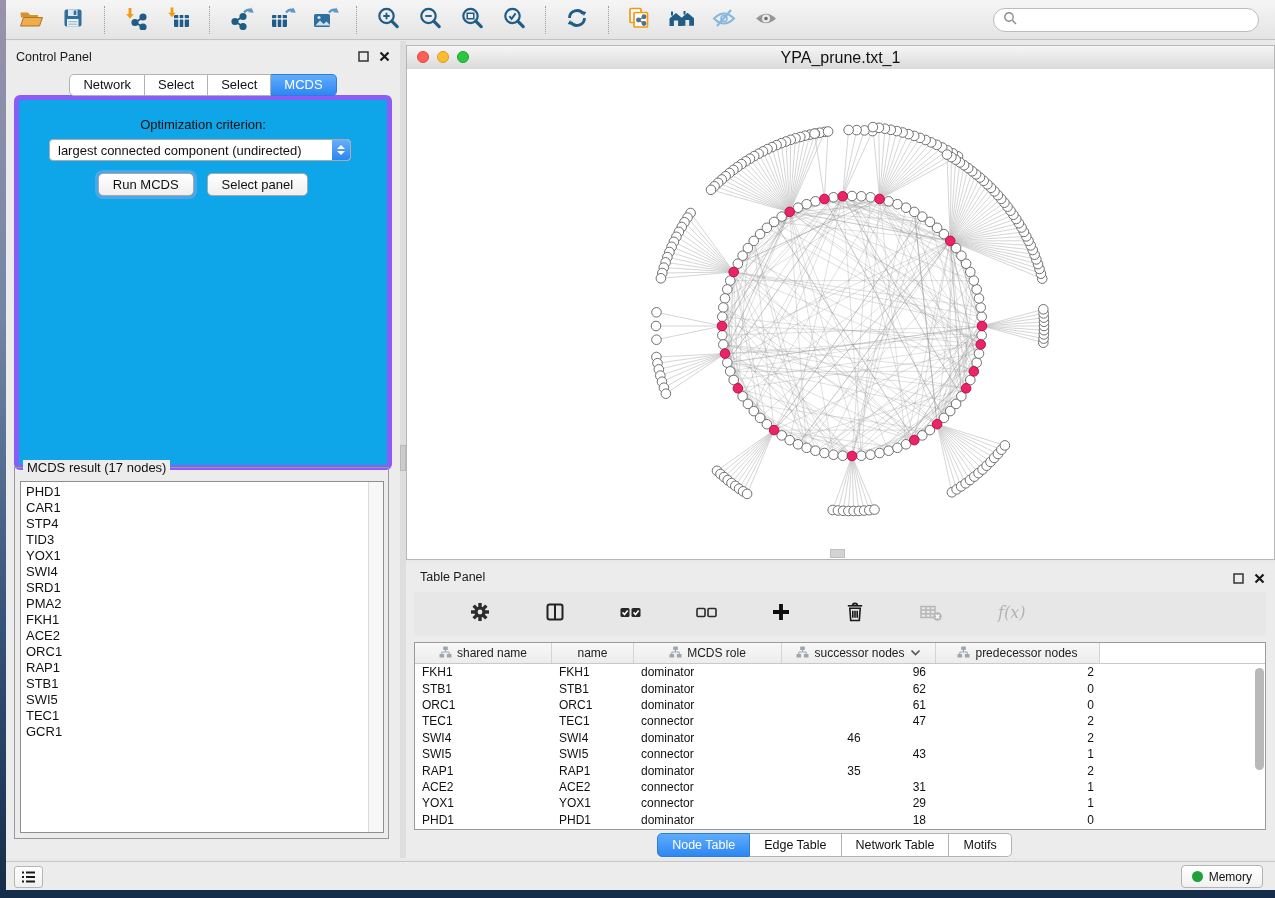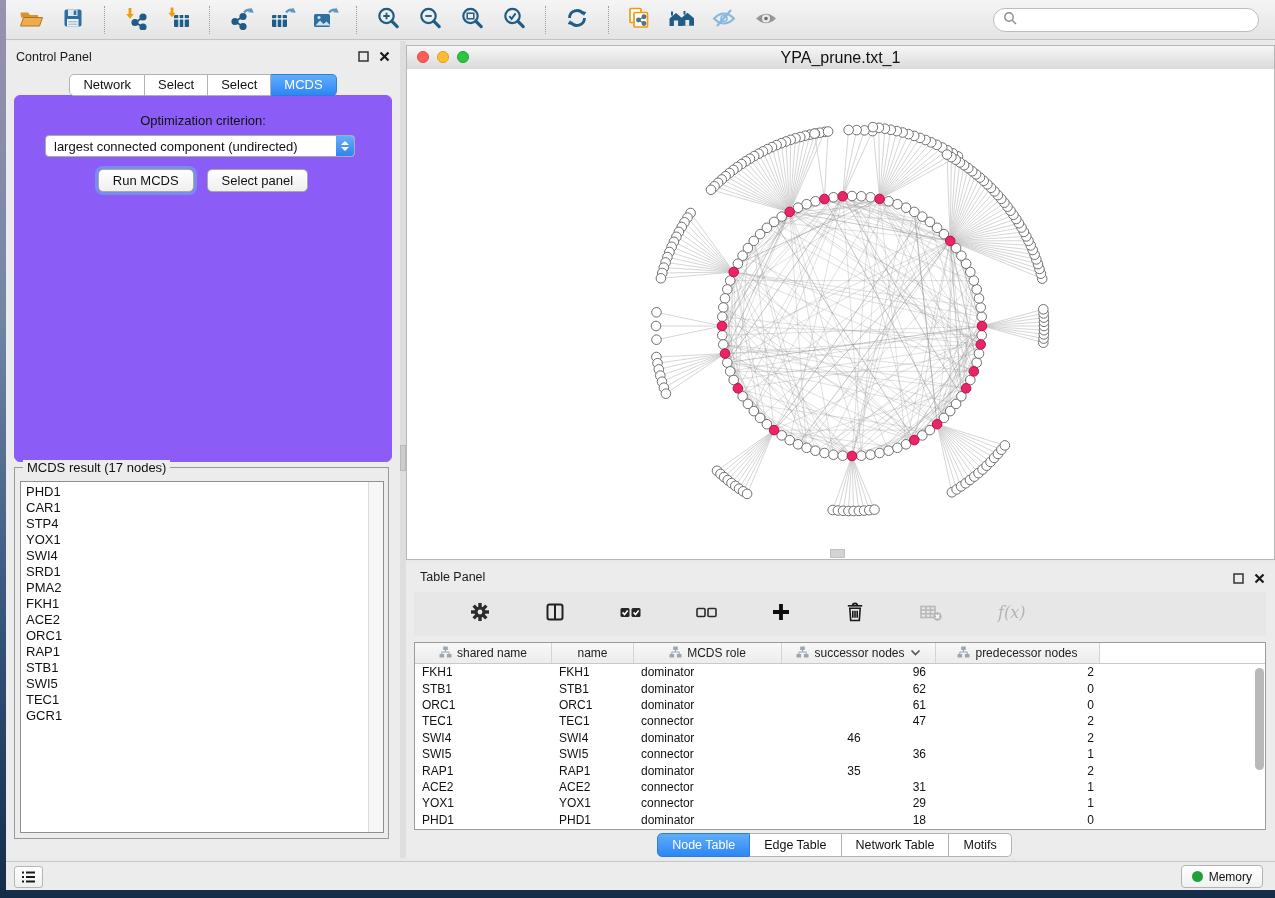--- a/index.html
+++ b/index.html
@@ -24,22 +24,22 @@
   #control-panel{position:absolute;left:0;top:41px;width:394px;bottom:32px;background:#ececec;}
   .panel-title{font-size:12.5px;color:#1a1a1a;}
   #cp-title{position:absolute;top:9px;left:10px;}
   .win-btns{position:absolute;top:9px;right:10px;display:flex;gap:9px;align-items:center;}
   .win-btn{width:12px;height:12px;display:flex;align-items:center;justify-content:center;}
   #cp-tabs{position:absolute;top:33px;left:0;right:0;display:flex;justify-content:center;z-index:2;}
   .seg-tab{background:#fff;border:1px solid #b2b2b2;border-left:none;padding:2px 13px;font-size:13px;color:#111;line-height:16px;}
   .seg-tab:first-child{border-left:1px solid #b2b2b2;border-radius:5px 0 0 5px;}
   .seg-tab:last-child{border-radius:0 5px 5px 0;}
   .seg-tab.selected{background:linear-gradient(#5fadfb,#2e86f4);border-color:#2d7ed8;color:#fff;}
-  #cp-box{position:absolute;left:8px;right:8px;top:54px;height:365px;background:#8b5cf6;
-    border:1px solid #8b5cf6;border-radius:6px;}
+  #cp-box{position:absolute;left:8px;right:8px;top:54px;height:365px;background:#0ea5e9;
+    border:5px solid #8b5cf6;border-radius:6px;}
   #opt-label{position:absolute;top:17px;left:0;right:0;text-align:center;font-size:13px;color:#111;}
   #criterion{position:absolute;top:39px;left:30px;right:36px;height:22px;background:#fff;
     border:1px solid #ababab;border-radius:4px;display:flex;align-items:center;box-sizing:border-box;}
   #criterion-value{font-size:13px;color:#111;padding-left:8px;white-space:nowrap;overflow:hidden;}
   .spinner{position:absolute;right:0;top:0;bottom:0;width:18px;border-radius:0 3px 3px 0;
     background:linear-gradient(#66aef9,#2f84f0);display:flex;flex-direction:column;align-items:center;justify-content:center;gap:2px;}
   .arr-up{width:0;height:0;border-left:4px solid transparent;border-right:4px solid transparent;border-bottom:4px solid #fff;}
   .arr-dn{width:0;height:0;border-left:4px solid transparent;border-right:4px solid transparent;border-top:4px solid #fff;}
   #cp-buttons{position:absolute;top:73px;left:0;right:0;display:flex;justify-content:center;gap:13px;}
   .aqua-btn{height:23px;padding:0 14px;font:13px "Liberation Sans",sans-serif;color:#111;
@@ -297,20 +297,21 @@
         <button id="close-panel-btn" class="aqua-btn">Select panel</button>
       </div>
     </div>
     <div id="mcds-result">
       <span id="mcds-legend">MCDS result (17 nodes)</span>
       <div id="mcds-listwrap">
         <ul id="mcds-list">
             <li>PHD1</li>
             <li>CAR1</li>
             <li>STP4</li>
+            <li>TID3</li>
             <li>YOX1</li>
             <li>SWI4</li>
             <li>SRD1</li>
             <li>PMA2</li>
             <li>FKH1</li>
             <li>ACE2</li>
             <li>ORC1</li>
             <li>RAP1</li>
             <li>STB1</li>
             <li>SWI5</li>
@@ -1123,21 +1124,21 @@
             <div class="td l" style="width: 137px;">SWI4</div>
             <div class="td l" style="width: 82px;">SWI4</div>
             <div class="td l" style="width: 148px;">dominator</div>
             <div class="td r" style="width: 154px; padding-right: 10px; text-align: center;">46</div>
             <div class="td r" style="width: 164px; padding-right: 6px;">2</div>
           </div>
           <div class="tr">
             <div class="td l" style="width: 137px;">SWI5</div>
             <div class="td l" style="width: 82px;">SWI5</div>
             <div class="td l" style="width: 148px;">connector</div>
-            <div class="td r" style="width: 154px; padding-right: 10px;">36</div>
+            <div class="td r" style="width: 154px; padding-right: 10px;">43</div>
             <div class="td r" style="width: 164px; padding-right: 6px;">1</div>
           </div>
           <div class="tr">
             <div class="td l" style="width: 137px;">RAP1</div>
             <div class="td l" style="width: 82px;">RAP1</div>
             <div class="td l" style="width: 148px;">dominator</div>
             <div class="td r" style="width: 154px; padding-right: 10px; text-align: center;">35</div>
             <div class="td r" style="width: 164px; padding-right: 6px;">2</div>
           </div>
           <div class="tr">

